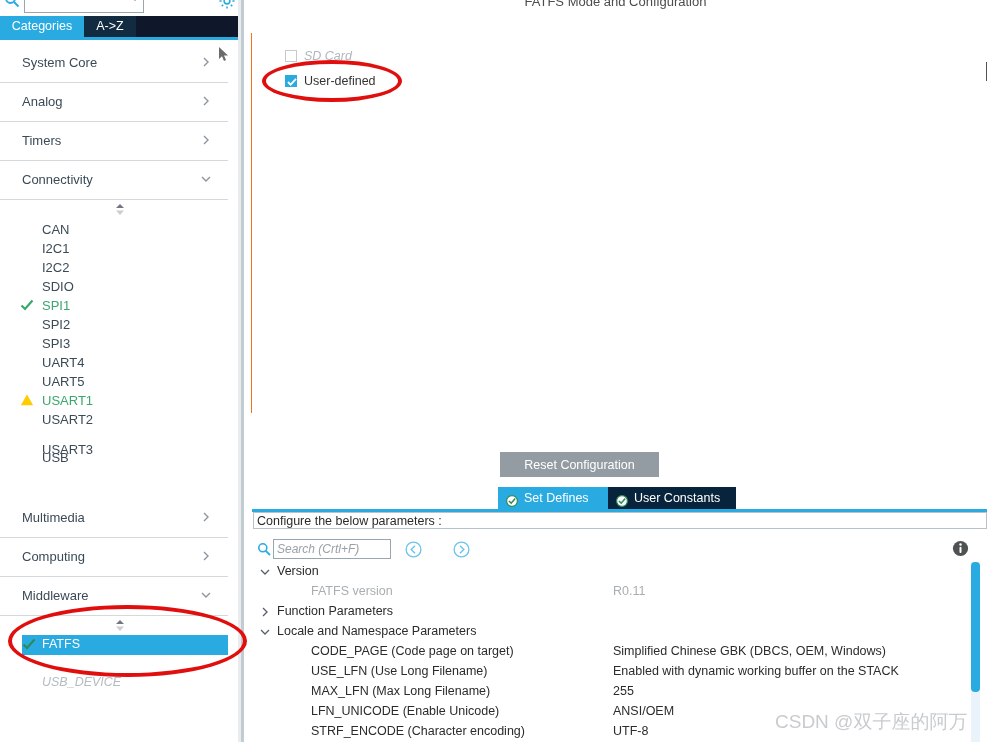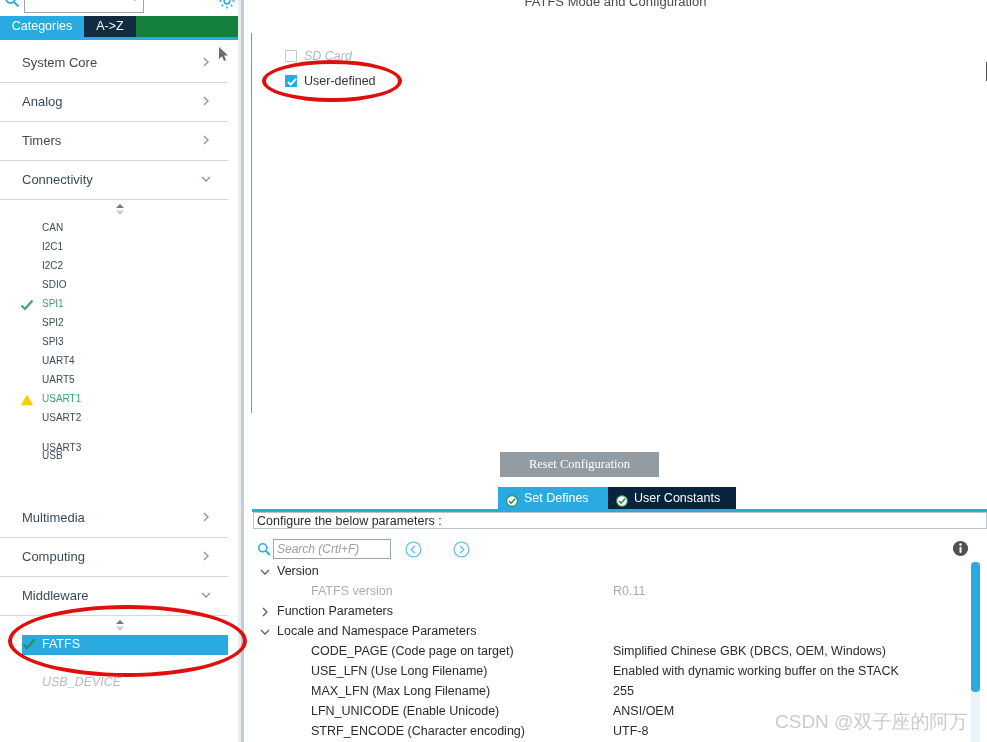--- a/index.html
+++ b/index.html
@@ -35,21 +35,21 @@
   .sb-search-icon {
     position: absolute; left: 4px; top: -8px; width: 16px; height: 16px;
   }
   .gear-icon {
     position: absolute; left: 218px; top: -8px; width: 18px; height: 18px;
   }
 
   
   #sb-tabs {
     position: absolute; left: 0; top: 16px; width: 244px; height: 21px;
-    background: #15803d;
+    background: #0f172a;
     padding-left: 32px;
   }
   .sb-tab {
     position: absolute; top: 0; height: 21px; line-height: 21px;
     font-size: 12.5px; text-align: center; cursor: pointer; color: #fff;
   }
   .sb-tab.active { left: 0; width: 84px; background: #29abe2; }
   .sb-tab.inactive { left: 84px; width: 52px; background: #122b40; }
   .sb-tab-underline {
     position: absolute; left: 0; top: 37px; width: 244px; height: 3px;
@@ -68,21 +68,21 @@
   .cat-row .chev {
     position: absolute; right: 16px; top: 12px; width: 12px; height: 12px;
   }
 
   .scroll-nub {
     position: absolute; width: 14px; height: 13px;
   }
 
   .dev-item {
     position: absolute; left: 0; width: 228px; height: 19px;
-    font-size: 10px; color: #3b4a57; cursor: pointer; padding-left: 8px;
+    font-size: 13px; color: #3b4a57; cursor: pointer; padding-left: 8px;
   }
   .dev-item .nm { position: absolute; left: 42px; top: 2px; }
   .dev-item.ok .nm { color: #3aa76d; }
   .dev-item .mark { position: absolute; left: 20px; top: 2px; width: 14px; height: 14px; }
 
   .mw-item {
     position: absolute; left: 22px; width: 206px; height: 20px;
     font-size: 12.5px; color: #3b4a57; cursor: pointer;
   }
   .mw-item .nm { position: absolute; left: 20px; top: 2px; }
@@ -123,21 +123,21 @@
   }
   .cbbox.checked { background: #29abe2; border-color: #29abe2; }
   .cbrow .cblbl { position: absolute; left: 19px; top: 0; white-space: nowrap; }
   .cbrow.disabled .cblbl { color: #b0b8bd; font-style: italic; }
   .cbrow.disabled .cbbox { border-color: #c4cace; }
 
   #cfg-header { top: 421px; }
   #reset-btn {
     position: absolute; left: 256px; top: 452px; width: 159px; height: 25px;
     background: #939ca3; color: #fff; border: none;
-    font-family: Liberation Serif, serif; font-size: 12.5px;
+    font-family: Liberation Sans, sans-serif; font-size: 12.5px;
     cursor: pointer;
   }
   .cfg-tab {
     position: absolute; top: 487px; height: 22px; line-height: 22px;
     font-size: 12.5px; color: #fff; cursor: pointer; padding-left: 26px;
   }
   .cfg-tab.active { left: 254px; width: 110px; background: #29abe2; }
   .cfg-tab.inactive { left: 364px; width: 128px; background: #08243d; }
   .cfg-tab .okdot {
     position: absolute; left: 8px; top: 5px; width: 12px; height: 12px;

